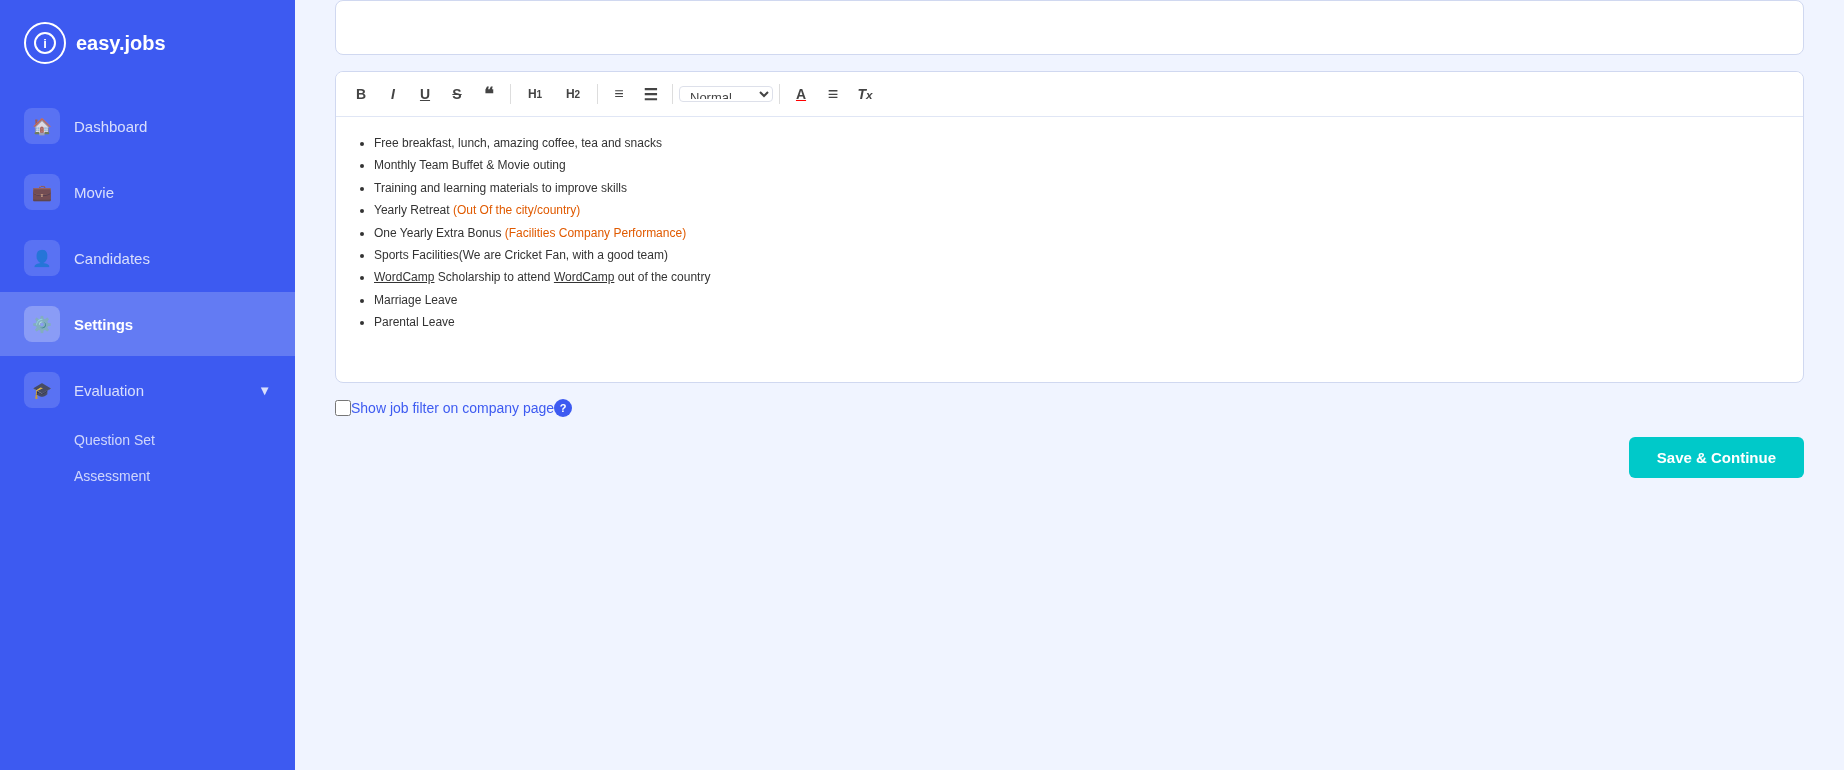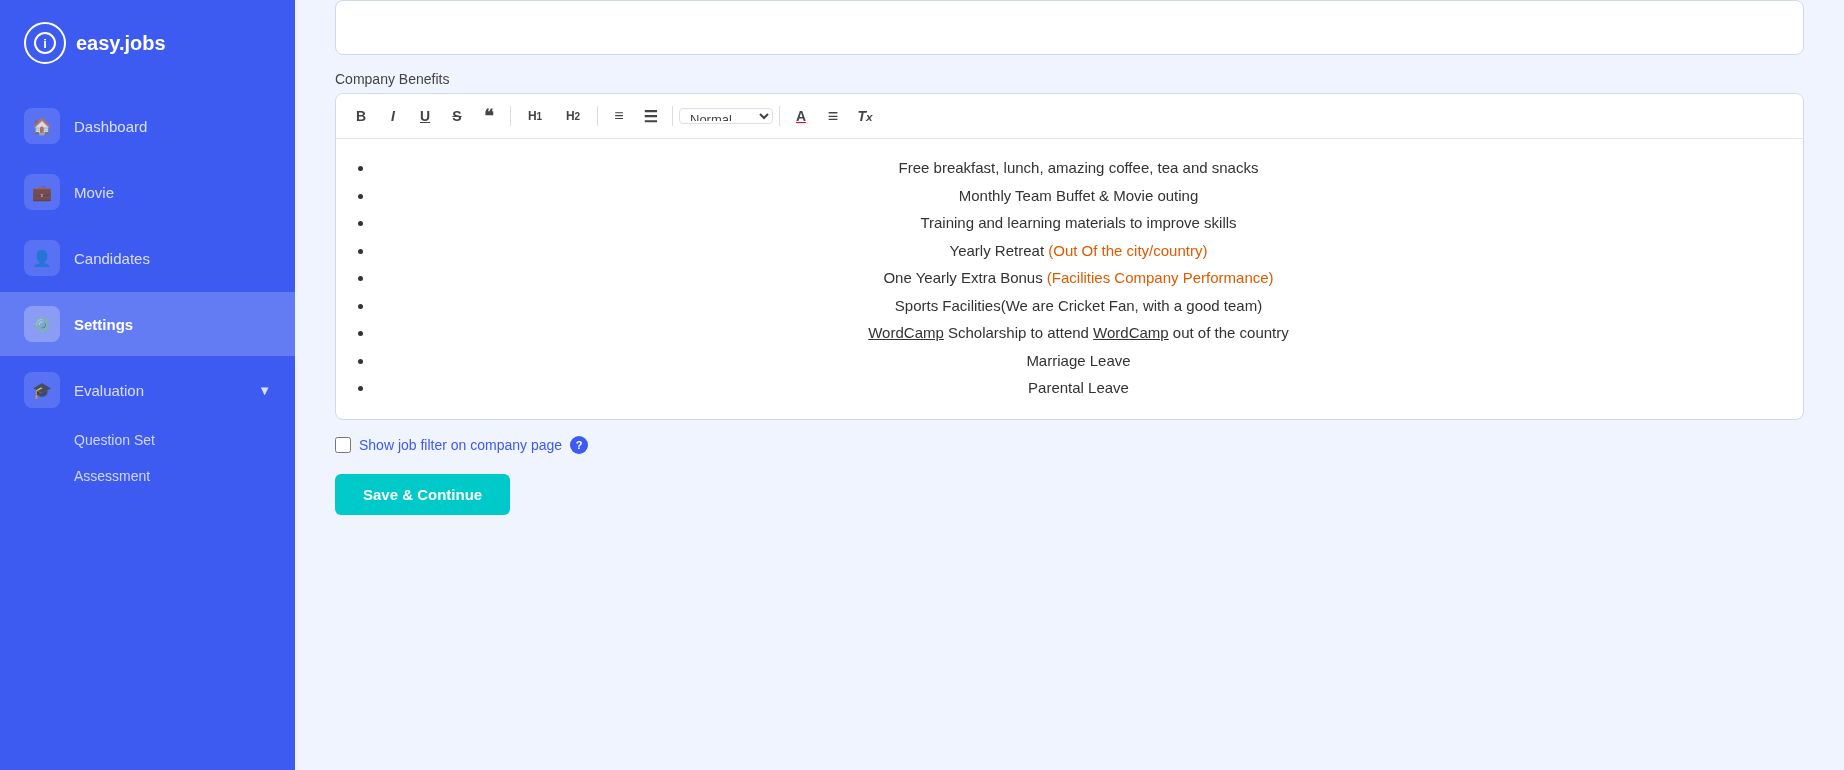--- a/index.html
+++ b/index.html
@@ -178,24 +178,23 @@
       font-size: 13px;
       color: #444;
       background: white;
       cursor: pointer;
       height: 16px;
     }
 
     .editor-body {
       padding: 16px 20px;
       min-height: 265px;
-      font-size: 15px;
+      font-size: 12px;
       color: #333;
       line-height: 1.7;
-      text-align: center;
     }
 
     .editor-body ul {
       list-style: disc;
       padding-left: 18px;
     }
 
     .editor-body li {
       margin-bottom: 2px;
     }
@@ -207,21 +206,20 @@
     .checkbox-area {
       padding: 16px 40px 0 40px;
       display: flex;
       flex-direction: column;
       gap: 12px;
     }
 
     .checkbox-row {
       display: flex;
       align-items: center;
-      gap: 8px;
     }
 
     .checkbox-row input[type="checkbox"] {
       width: 16px;
       height: 16px;
       accent-color: #3d5af1;
       cursor: pointer;
     }
 
     .checkbox-label {
@@ -240,20 +238,21 @@
       display: flex;
       align-items: center;
       justify-content: center;
       font-weight: bold;
       cursor: pointer;
     }
 
     
     .save-btn-area {
       display: flex;
+      justify-content: flex-end;
       padding: 20px 40px 0 40px;
     }
 
     .save-btn {
       background: #00c9c9;
       color: white;
       border: none;
       border-radius: 6px;
       padding: 12px 28px;
       font-size: 15px;
@@ -309,23 +308,20 @@
     </div>
   </nav>
 </aside>
 
 <main class="main">
 
   <div class="top-input-area"></div>
 
   <div style="height: 16px;"></div>
 
-  <div class="section-label">
-    <span>Company Benefits</span>
-  </div>
 
   <div class="editor-container">
 
     <div class="editor-toolbar">
       <button class="toolbar-btn" title="Bold">
           <strong>B</strong>
         </button>
       <button class="toolbar-btn" title="Italic">
           <em>I</em>
         </button>

